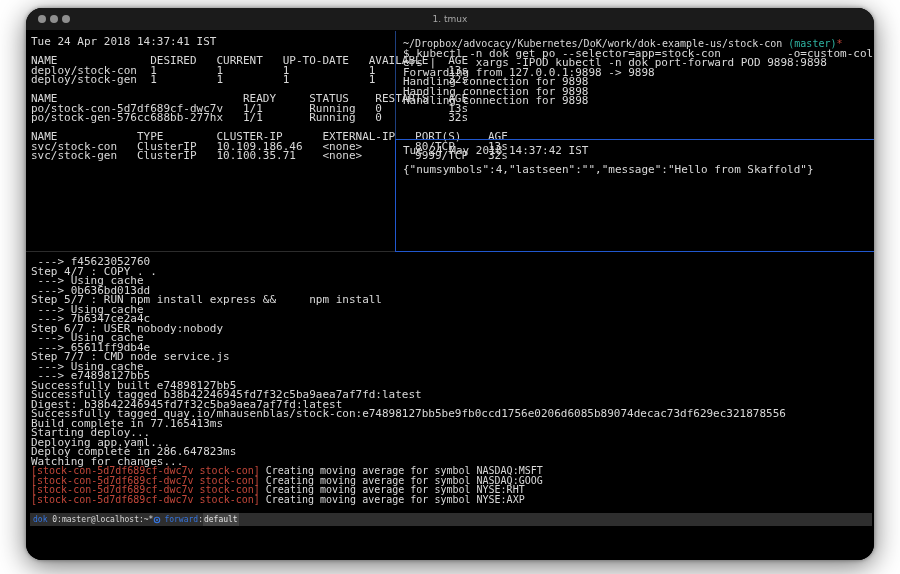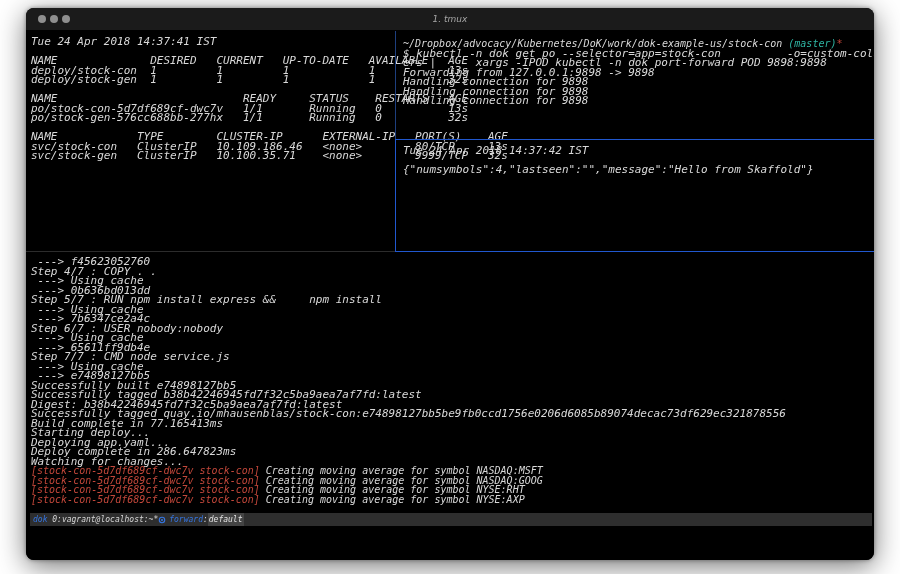--- a/index.html
+++ b/index.html
@@ -2,24 +2,23 @@
 <html><head>
 <meta charset="utf-8">
 <style>
   html,body{margin:0;padding:0;}
   body{
     width:900px;height:574px;background:#ffffff;position:relative;overflow:hidden;
     font-family:"DejaVu Sans Mono",monospace;
   }
   .window{
     position:absolute;left:26px;top:8px;width:848px;height:552px;
-    background:#000000;border-radius:8px;
+    background:#000000;border-radius:16px;
     box-shadow:0 6px 28px rgba(0,0,0,0.55), 0 0 4px rgba(0,0,0,0.4);
     overflow:hidden;
-    font-style:italic;
   }
   .titlebar{
     position:absolute;left:0;top:0;right:0;height:22px;background:#1b1b1b;
     border-bottom:1px solid #000;display:flex;align-items:center;
   }
   .lights{position:absolute;left:12px;top:0;height:22px;display:flex;align-items:center;gap:4px;}
   .light{width:8px;height:8px;border-radius:50%;background:#8f8f8f;}
   .wtitle{
     width:100%;text-align:center;color:#a6a6a6;
     font-family:"DejaVu Sans",sans-serif;font-size:9px;
@@ -96,21 +95,21 @@
       <div class="line"><span>~/Dropbox/advocacy/Kubernetes/DoK/work/dok-example-us/stock-con </span><span class="cyan">(master)</span><span class="red">*</span></div>
       <pre class="lines">$ kubectl -n dok get po --selector=app=stock-con          -o=custom-columns=:metadata.name --no-head
 ers |      xargs -IPOD kubectl -n dok port-forward POD 9898:9898
 Forwarding from 127.0.0.1:9898 -&gt; 9898
 Handling connection for 9898
 Handling connection for 9898
 Handling connection for 9898</pre>
     </div>
 
     <div class="pane pane-date">
-      <pre class="lines">Tue 24 Apr 2018 14:37:42 IST
+      <pre class="lines">Tue 24 May 2018 14:37:42 IST
 
 {"numsymbols":4,"lastseen":"","message":"Hello from Skaffold"}</pre>
     </div>
 
     <div class="pane pane-bottom">
       <pre class="lines"> ---&gt; f45623052760
 Step 4/7 : COPY . .
  ---&gt; Using cache
  ---&gt; 0b636bd013dd
 Step 5/7 : RUN npm install express &amp;&amp;     npm install
@@ -134,21 +133,21 @@
       <div>
           <div class="line"><span class="red">[stock-con-5d7df689cf-dwc7v stock-con]</span> Creating moving average for symbol NASDAQ:MSFT</div>
           <div class="line"><span class="red">[stock-con-5d7df689cf-dwc7v stock-con]</span> Creating moving average for symbol NASDAQ:GOOG</div>
           <div class="line"><span class="red">[stock-con-5d7df689cf-dwc7v stock-con]</span> Creating moving average for symbol NYSE:RHT</div>
           <div class="line"><span class="red">[stock-con-5d7df689cf-dwc7v stock-con]</span> Creating moving average for symbol NYSE:AXP</div>
         </div>
     </div>
 
     <div class="statusbar">
       <div class="status-left">
-        <span class="blue">dok</span><span> 0:vagrant@localhost:~*</span>
+        <span class="blue">dok</span><span> 0:master@localhost:~*</span>
       </div>
       <div class="status-right">
         <svg class="helm-icon" viewBox="0 0 10 10">
           <circle cx="5" cy="5" r="3.4" fill="none" stroke="#3575e0" stroke-width="1.4"></circle>
           <circle cx="5" cy="5" r="1.4" fill="#3575e0"></circle>
         </svg><span class="blue">forward</span><span>:</span><span class="ns-chip">default</span>
       </div>
     </div>
 
   </div>

